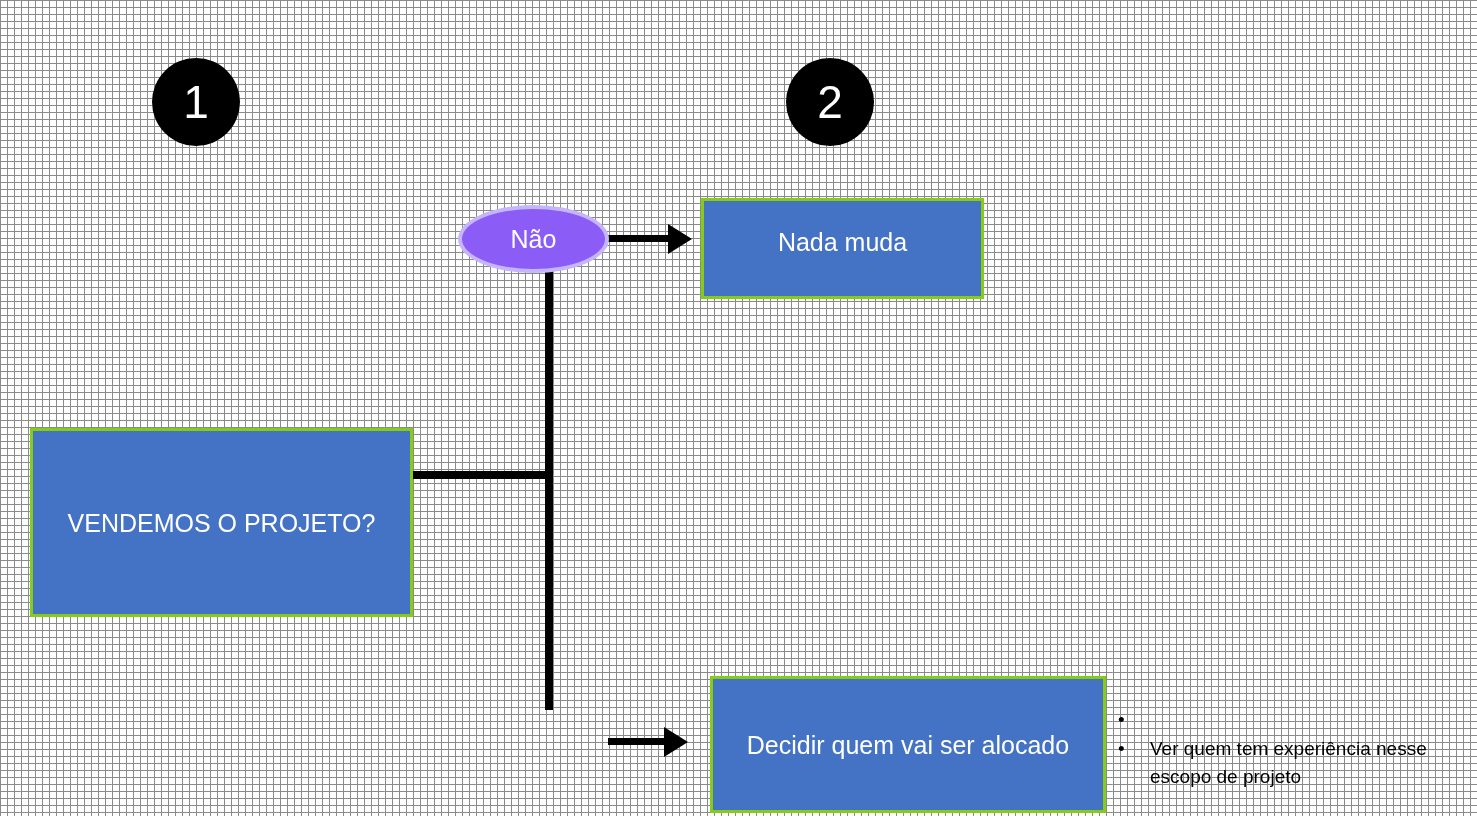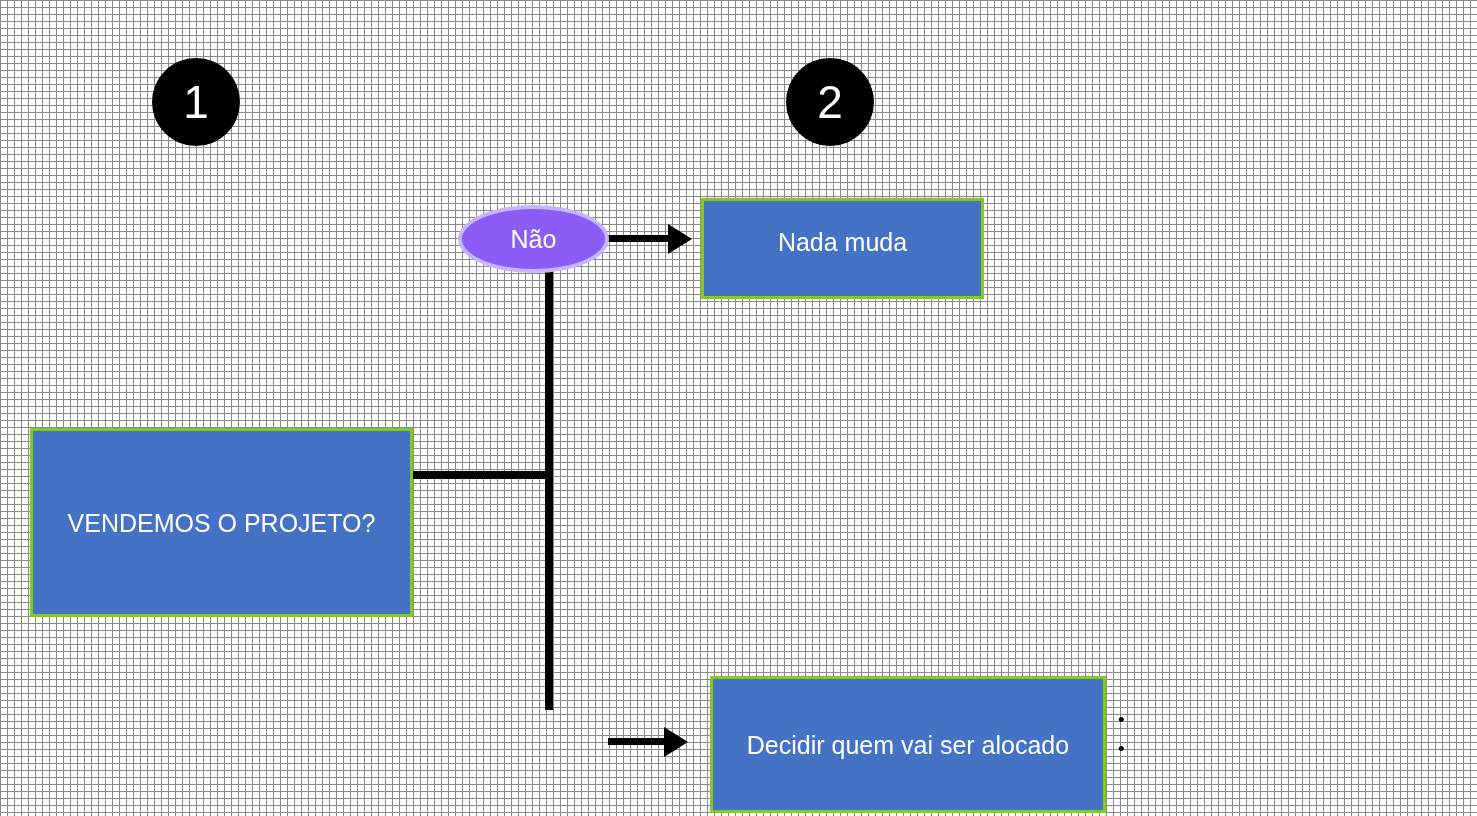--- a/index.html
+++ b/index.html
@@ -232,16 +232,17 @@
 
   <div class="decision" id="ellipse-nao">Não</div>
 
 
   <div id="notes">
     <div class="note-item">
       <span class="note-bullet">•</span>
     </div>
     <div class="note-item">
       <span class="note-bullet">•</span>
+      <span class="note-text">Ver quem tem experiência nesse escopo de projeto</span>
     </div>
   </div>
 
 </div>
 
 </body></html>

